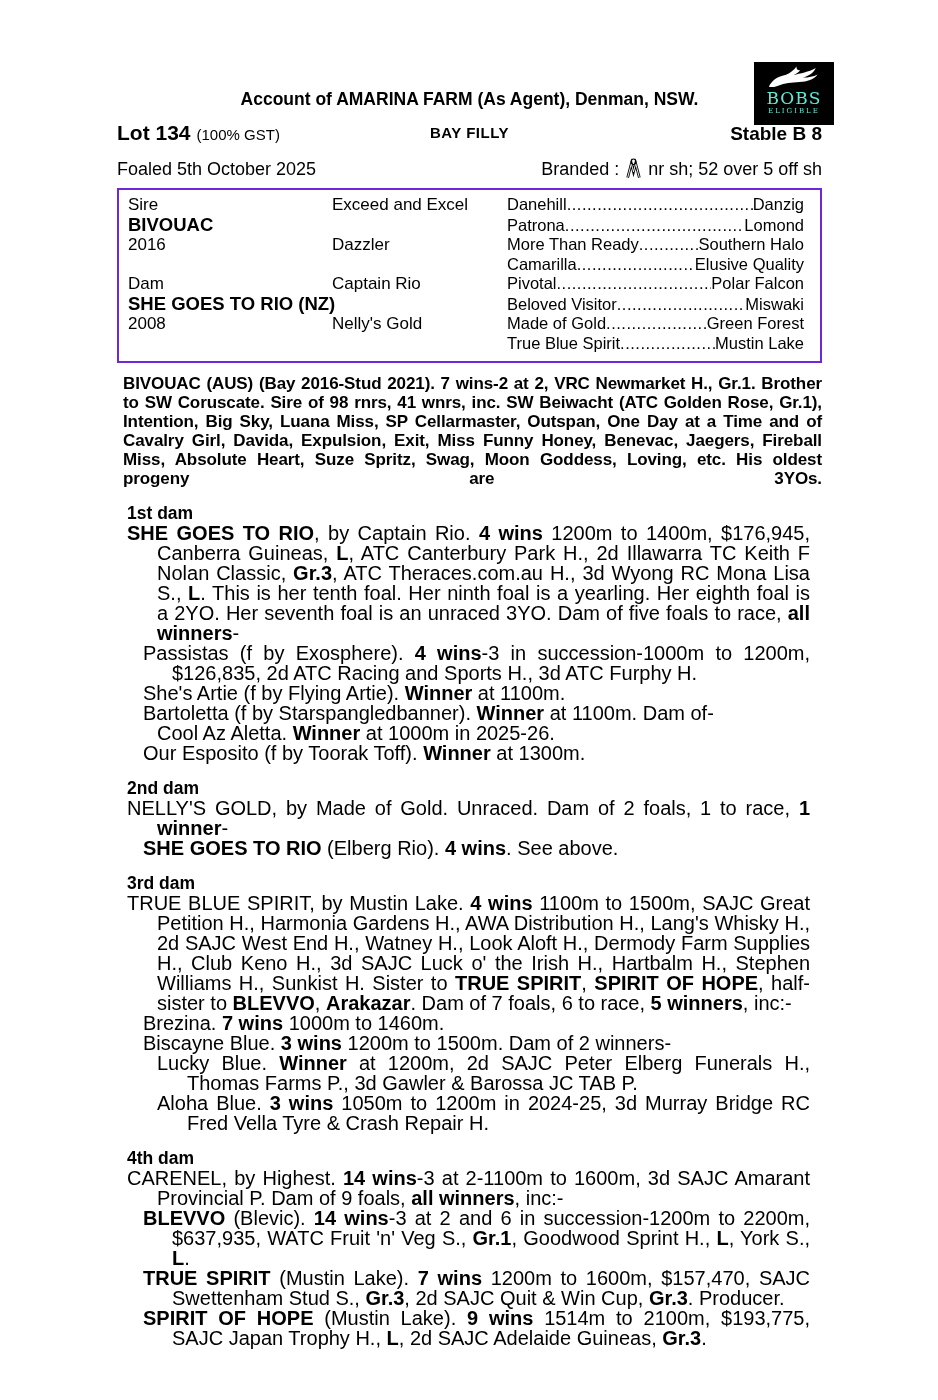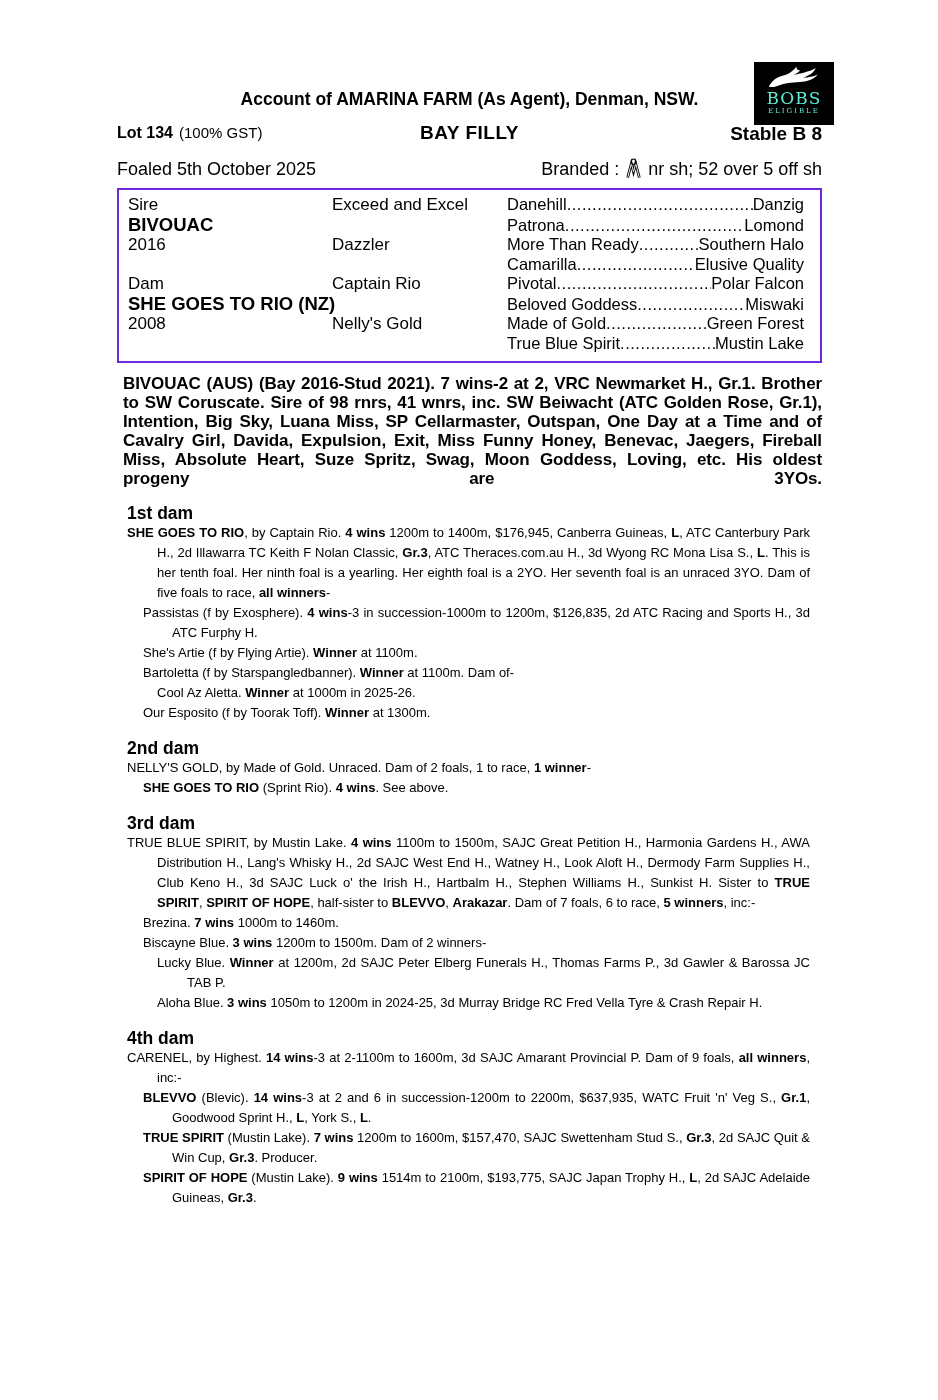--- a/index.html
+++ b/index.html
@@ -10,23 +10,23 @@
   
   .bobs{position:absolute;left:637px;top:62px;width:80px;height:63px;background:#000;color:#5eead4;
         display:flex;flex-direction:column;align-items:center;box-sizing:border-box;padding-top:3px;}
   .bobs svg{width:58px;height:24px;display:block;}
   .bobs-name{font-family:"DejaVu Serif","Liberation Serif",serif;font-size:17px;line-height:18px;letter-spacing:1px;}
   .bobs-sub{font-family:"DejaVu Serif","Liberation Serif",serif;font-size:7px;line-height:9px;letter-spacing:2px;}
 
   .account{margin:90px 0 0 0;text-align:center;font-weight:bold;font-size:17.5px;line-height:19px;}
 
   .lotrow{position:relative;margin-top:9px;height:30px;line-height:30px;white-space:nowrap;}
-  .lot{font-size:16px;font-weight:bold;}
+  .lot{font-size:21px;font-weight:bold;}
   .gst{font-size:15px;margin-left:6px;}
-  .colour{position:absolute;left:50%;transform:translateX(-50%);top:0;font-size:19px;font-weight:bold;letter-spacing:0.5px;}
+  .colour{position:absolute;left:50%;transform:translateX(-50%);top:0;font-size:15px;font-weight:bold;letter-spacing:0.5px;}
   .stable{position:absolute;right:0;top:1px;font-size:19px;font-weight:bold;}
 
   .foalrow{display:flex;justify-content:space-between;align-items:baseline;margin-top:10px;
            font-size:18px;line-height:22px;}
   .brandmark{vertical-align:-4px;margin:0 2px;}
 
   
   .ptable{margin-top:8px;border:2px solid #6d28d9;padding:5px 16px 8px 9px;}
   .trow{display:flex;align-items:baseline;line-height:19.5px;font-size:16.5px;}
   .tc1{width:204px;flex:none;white-space:nowrap;font-size:17px;}
@@ -36,21 +36,21 @@
   .pl{white-space:nowrap;}
   .dots{flex:1;overflow:hidden;white-space:nowrap;min-width:6px;}
   .dots::after{content:"......................................................................................";letter-spacing:0.5px;}
   .pr{white-space:nowrap;}
 
   
   .bodytext{margin:0 12px 0 10px;}
   .p-blurb{margin:11px 0 0 6px;font-weight:bold;font-size:17px;line-height:19px;
            text-align:justify;text-align-last:justify;letter-spacing:-0.1px;}
   .sec-h{font-weight:bold;font-size:17.5px;line-height:20px;margin-top:15px;}
-  .para{margin:0;font-size:13px;line-height:20px;text-align:justify;}
+  .para{margin:0;font-size:20px;line-height:20px;text-align:justify;}
   .p-dam{padding-left:30px;text-indent:-30px;}
   .p-prog{padding-left:45px;text-indent:-29px;}
   .p-sub{padding-left:60px;text-indent:-30px;}
   .b{font-weight:bold;}
 </style>
 </head>
 <body>
 
 <div class="page">
   <div class="content">
@@ -123,21 +123,21 @@
         <span class="tc3">
             <span class="pl">Pivotal</span>
             <span class="dots"></span>
             <span class="pr">Polar Falcon</span>
           </span>
       </div>
       <div class="trow">
         <span class="tc1 tbold">SHE GOES TO RIO (NZ)</span>
         <span class="tc2"></span>
         <span class="tc3">
-            <span class="pl">Beloved Goddess</span>
+            <span class="pl">Beloved Visitor</span>
             <span class="dots"></span>
             <span class="pr">Miswaki</span>
           </span>
       </div>
       <div class="trow">
         <span class="tc1">2008</span>
         <span class="tc2">Nelly's Gold</span>
         <span class="tc3">
             <span class="pl">Made of Gold</span>
             <span class="dots"></span>
@@ -165,21 +165,21 @@
         <p class="para p-prog"><span>Passistas (f by Exosphere). </span><span class="b">4 wins</span><span>-3 in succession-1000m to 1200m, $126,835, 2d ATC Racing and Sports H., 3d ATC Furphy H.</span></p>
         <p class="para p-prog"><span>She's Artie (f by Flying Artie). </span><span class="b">Winner</span><span> at 1100m.</span></p>
         <p class="para p-prog"><span>Bartoletta (f by Starspangledbanner). </span><span class="b">Winner</span><span> at 1100m. Dam of-</span></p>
         <p class="para p-sub"><span>Cool Az Aletta. </span><span class="b">Winner</span><span> at 1000m in 2025-26.</span></p>
         <p class="para p-prog"><span>Our Esposito (f by Toorak Toff). </span><span class="b">Winner</span><span> at 1300m.</span></p>
       </div>
 
       <div>
         <div class="sec-h">2nd dam</div>
         <p class="para p-dam"><span>NELLY'S GOLD, by Made of Gold. Unraced. Dam of 2 foals, 1 to race, </span><span class="b">1 winner</span><span>-</span></p>
-        <p class="para p-prog"><span class="b">SHE GOES TO RIO</span><span> (Sprint Rio). </span><span class="b">4 wins</span><span>. See above.</span></p>
+        <p class="para p-prog"><span class="b">SHE GOES TO RIO</span><span> (Elberg Rio). </span><span class="b">4 wins</span><span>. See above.</span></p>
       </div>
 
       <div>
         <div class="sec-h">3rd dam</div>
         <p class="para p-dam"><span>TRUE BLUE SPIRIT, by Mustin Lake. </span><span class="b">4 wins</span><span> 1100m to 1500m, SAJC Great Petition H., Harmonia Gardens H., AWA Distribution H., Lang's Whisky H., 2d SAJC West End H., Watney H., Look Aloft H., Dermody Farm Supplies H., Club Keno H., 3d SAJC Luck o' the Irish H., Hartbalm H., Stephen Williams H., Sunkist H. Sister to </span><span class="b">TRUE SPIRIT</span><span>, </span><span class="b">SPIRIT OF HOPE</span><span>, half-sister to </span><span class="b">BLEVVO</span><span>, </span><span class="b">Arakazar</span><span>. Dam of 7 foals, 6 to race, </span><span class="b">5 winners</span><span>, inc:-</span></p>
         <p class="para p-prog"><span>Brezina. </span><span class="b">7 wins</span><span> 1000m to 1460m.</span></p>
         <p class="para p-prog"><span>Biscayne Blue. </span><span class="b">3 wins</span><span> 1200m to 1500m. Dam of 2 winners-</span></p>
         <p class="para p-sub"><span>Lucky Blue. </span><span class="b">Winner</span><span> at 1200m, 2d SAJC Peter Elberg Funerals H., Thomas Farms P., 3d Gawler &amp; Barossa JC TAB P.</span></p>
         <p class="para p-sub"><span>Aloha Blue. </span><span class="b">3 wins</span><span> 1050m to 1200m in 2024-25, 3d Murray Bridge RC Fred Vella Tyre &amp; Crash Repair H.</span></p>
       </div>

